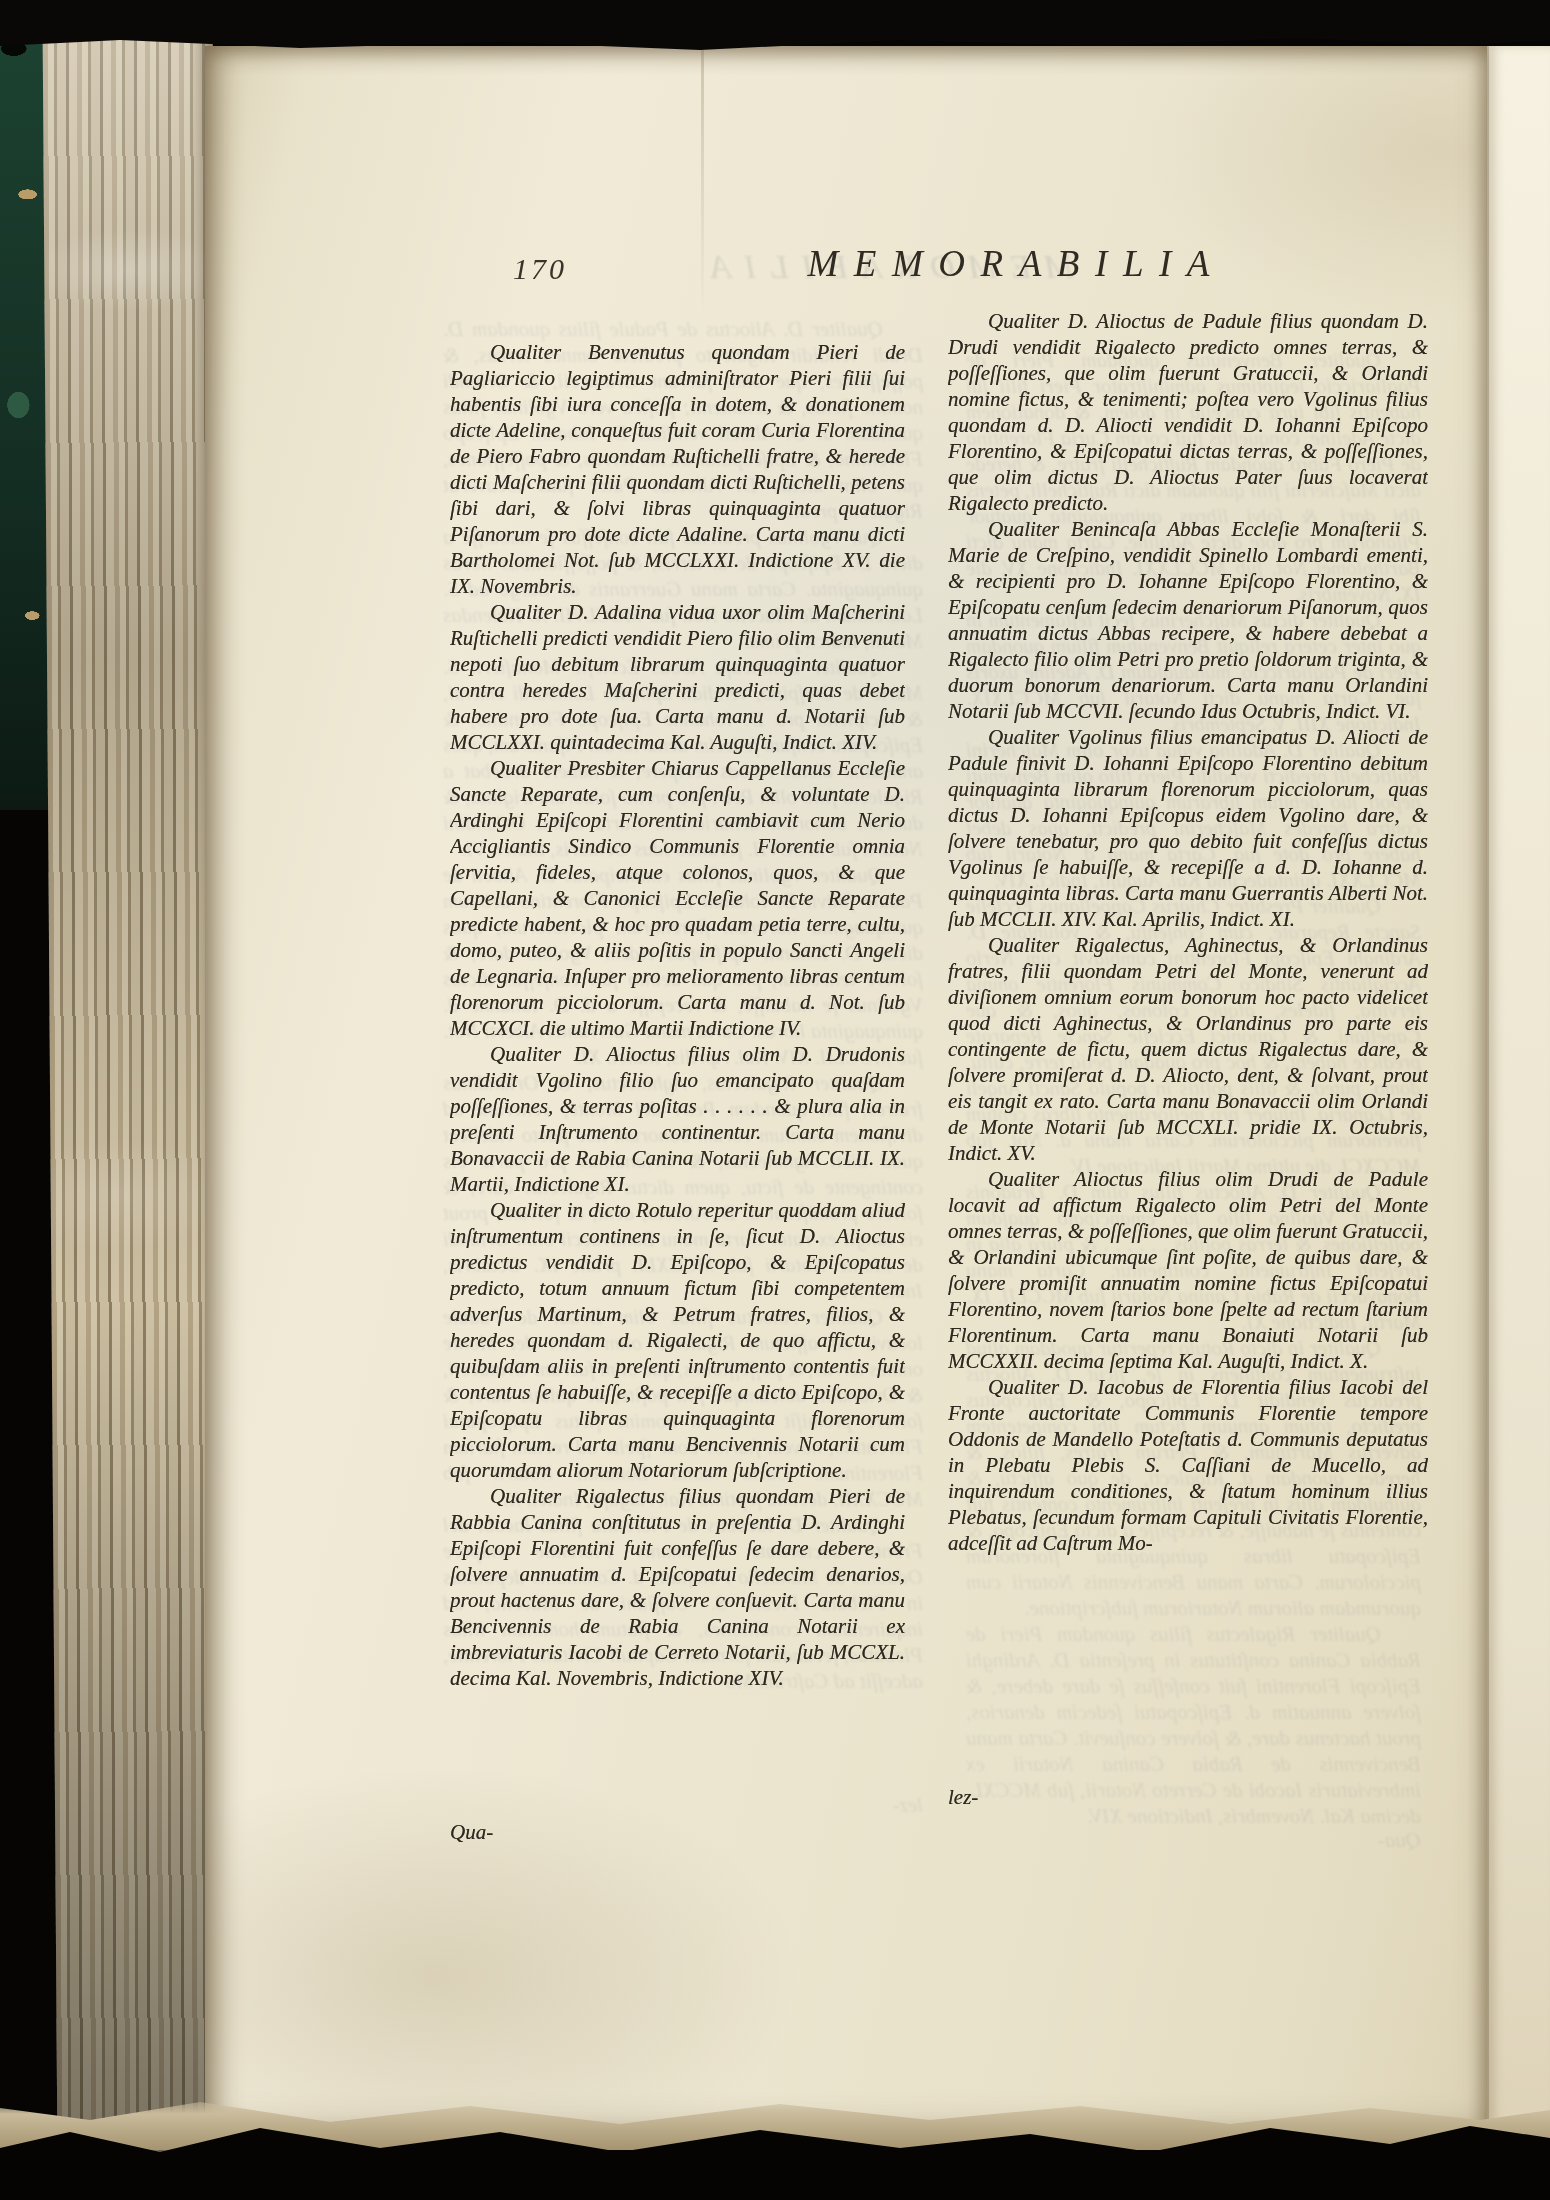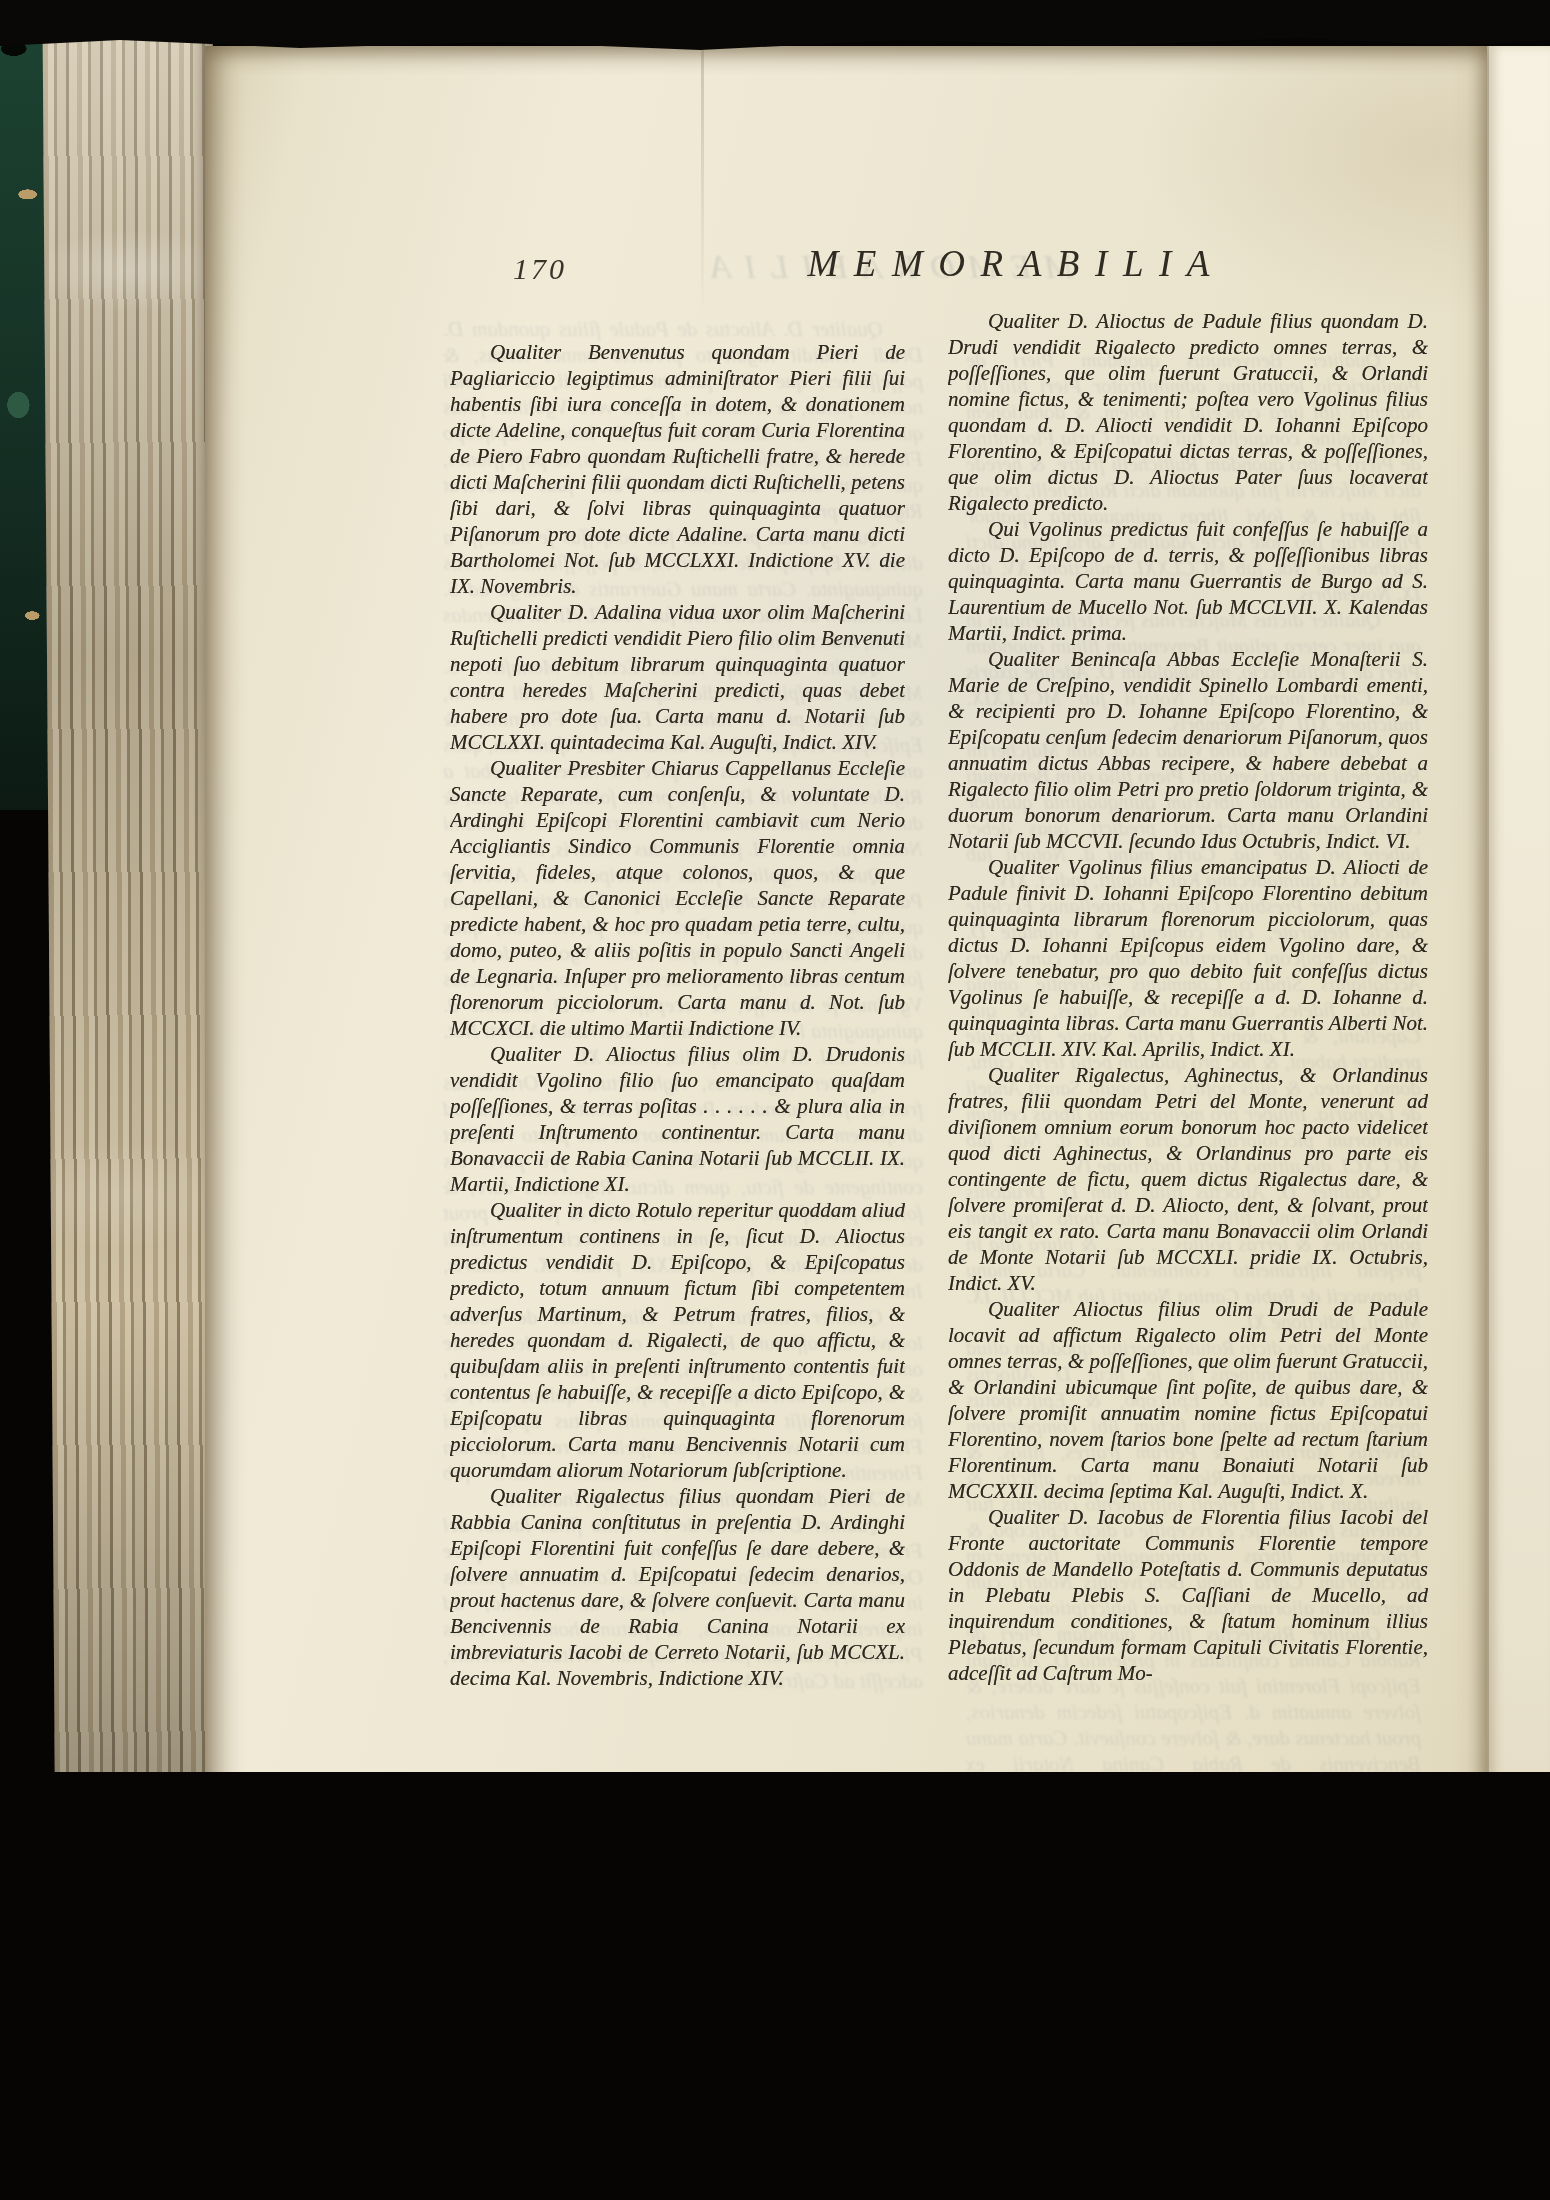--- a/index.html
+++ b/index.html
@@ -1,16 +1,16 @@
 <!DOCTYPE html>
 <html><head>
 <meta charset="utf-8">
 <style>
   html,body { margin:0; padding:0; background:#060504; }
-  .photo { position:relative; width:1550px; height:1772px; overflow:hidden; background:#060504; }
+  .photo { position:relative; width:1550px; height:2200px; overflow:hidden; background:#060504; }
 
   
   .cover-marble {
     position:absolute; left:0; top:0; width:92px; height:810px;
     background-color:#16362a;
     background-image:
       radial-gradient(28px 16px at 15% 6%,  #060806 0 45%, transparent 46%),
       radial-gradient(20px 30px at 70% 12%, #0a120c 0 40%, transparent 41%),
       radial-gradient(26px 14px at 30% 24%, #b99c68 0 35%, transparent 36%),
       radial-gradient(34px 20px at 75% 36%, #0b130d 0 40%, transparent 41%),
@@ -163,21 +163,20 @@
       <div class="col col-left">
         <p>Qualiter Benvenutus quondam Pieri de Pagliariccio legiptimus adminiſtrator Pieri filii ſui habentis ſibi iura conceſſa in dotem, &amp; donationem dicte Adeline, conqueſtus fuit coram Curia Florentina de Piero Fabro quondam Ruſtichelli fratre, &amp; herede dicti Maſcherini filii quondam dicti Ruſtichelli, petens ſibi dari, &amp; ſolvi libras quinquaginta quatuor Piſanorum pro dote dicte Adaline. Carta manu dicti Bartholomei Not. ſub MCCLXXI. Indictione XV. die IX. Novembris.</p>
         <p>Qualiter D. Adalina vidua uxor olim Maſcherini Ruſtichelli predicti vendidit Piero filio olim Benvenuti nepoti ſuo debitum librarum quinquaginta quatuor contra heredes Maſcherini predicti, quas debet habere pro dote ſua. Carta manu d. Notarii ſub MCCLXXI. quintadecima Kal. Auguſti, Indict. XIV.</p>
         <p>Qualiter Presbiter Chiarus Cappellanus Eccleſie Sancte Reparate, cum conſenſu, &amp; voluntate D. Ardinghi Epiſcopi Florentini cambiavit cum Nerio Accigliantis Sindico Communis Florentie omnia ſervitia, fideles, atque colonos, quos, &amp; que Capellani, &amp; Canonici Eccleſie Sancte Reparate predicte habent, &amp; hoc pro quadam petia terre, cultu, domo, puteo, &amp; aliis poſitis in populo Sancti Angeli de Legnaria. Inſuper pro melioramento libras centum florenorum picciolorum. Carta manu d. Not. ſub MCCXCI. die ultimo Martii Indictione IV.</p>
         <p>Qualiter D. Alioctus filius olim D. Drudonis vendidit Vgolino filio ſuo emancipato quaſdam poſſeſſiones, &amp; terras poſitas . . . . . . &amp; plura alia in preſenti Inſtrumento continentur. Carta manu Bonavaccii de Rabia Canina Notarii ſub MCCLII. IX. Martii, Indictione XI.</p>
         <p>Qualiter in dicto Rotulo reperitur quoddam aliud inſtrumentum continens in ſe, ſicut D. Alioctus predictus vendidit D. Epiſcopo, &amp; Epiſcopatus predicto, totum annuum fictum ſibi competentem adverſus Martinum, &amp; Petrum fratres, filios, &amp; heredes quondam d. Rigalecti, de quo affictu, &amp; quibuſdam aliis in preſenti inſtrumento contentis fuit contentus ſe habuiſſe, &amp; recepiſſe a dicto Epiſcopo, &amp; Epiſcopatu libras quinquaginta florenorum picciolorum. Carta manu Bencivennis Notarii cum quorumdam aliorum Notariorum ſubſcriptione.</p>
         <p>Qualiter Rigalectus filius quondam Pieri de Rabbia Canina conſtitutus in preſentia D. Ardinghi Epiſcopi Florentini fuit confeſſus ſe dare debere, &amp; ſolvere annuatim d. Epiſcopatui ſedecim denarios, prout hactenus dare, &amp; ſolvere conſuevit. Carta manu Bencivennis de Rabia Canina Notarii ex imbreviaturis Iacobi de Cerreto Notarii, ſub MCCXL. decima Kal. Novembris, Indictione XIV.</p>
       </div>
       <div class="col col-right">
         <p>Qualiter D. Alioctus de Padule filius quondam D. Drudi vendidit Rigalecto predicto omnes terras, &amp; poſſeſſiones, que olim fuerunt Gratuccii, &amp; Orlandi nomine fictus, &amp; tenimenti; poſtea vero Vgolinus filius quondam d. D. Aliocti vendidit D. Iohanni Epiſcopo Florentino, &amp; Epiſcopatui dictas terras, &amp; poſſeſſiones, que olim dictus D. Alioctus Pater ſuus locaverat Rigalecto predicto.</p>
-        <p>Qui Vgolinus predictus fuit confeſſus ſe habuiſſe a dicto D. Epiſcopo de d. terris, &amp; poſſeſſionibus libras quinquaginta. Carta manu Guerrantis de Burgo ad S. Laurentium de Mucello Not. ſub MCCLVII. X. Kalendas Martii, Indict. prima.</p>
         <p>Qualiter Benincaſa Abbas Eccleſie Monaſterii S. Marie de Creſpino, vendidit Spinello Lombardi ementi, &amp; recipienti pro D. Iohanne Epiſcopo Florentino, &amp; Epiſcopatu cenſum ſedecim denariorum Piſanorum, quos annuatim dictus Abbas recipere, &amp; habere debebat a Rigalecto filio olim Petri pro pretio ſoldorum triginta, &amp; duorum bonorum denariorum. Carta manu Orlandini Notarii ſub MCCVII. ſecundo Idus Octubris, Indict. VI.</p>
         <p>Qualiter Vgolinus filius emancipatus D. Aliocti de Padule finivit D. Iohanni Epiſcopo Florentino debitum quinquaginta librarum florenorum picciolorum, quas dictus D. Iohanni Epiſcopus eidem Vgolino dare, &amp; ſolvere tenebatur, pro quo debito fuit confeſſus dictus Vgolinus ſe habuiſſe, &amp; recepiſſe a d. D. Iohanne d. quinquaginta libras. Carta manu Guerrantis Alberti Not. ſub MCCLII. XIV. Kal. Aprilis, Indict. XI.</p>
         <p>Qualiter Rigalectus, Aghinectus, &amp; Orlandinus fratres, filii quondam Petri del Monte, venerunt ad diviſionem omnium eorum bonorum hoc pacto videlicet quod dicti Aghinectus, &amp; Orlandinus pro parte eis contingente de fictu, quem dictus Rigalectus dare, &amp; ſolvere promiſerat d. D. Aliocto, dent, &amp; ſolvant, prout eis tangit ex rato. Carta manu Bonavaccii olim Orlandi de Monte Notarii ſub MCCXLI. pridie IX. Octubris, Indict. XV.</p>
         <p>Qualiter Alioctus filius olim Drudi de Padule locavit ad affictum Rigalecto olim Petri del Monte omnes terras, &amp; poſſeſſiones, que olim fuerunt Gratuccii, &amp; Orlandini ubicumque ſint poſite, de quibus dare, &amp; ſolvere promiſit annuatim nomine fictus Epiſcopatui Florentino, novem ſtarios bone ſpelte ad rectum ſtarium Florentinum. Carta manu Bonaiuti Notarii ſub MCCXXII. decima ſeptima Kal. Auguſti, Indict. X.</p>
         <p>Qualiter D. Iacobus de Florentia filius Iacobi del Fronte auctoritate Communis Florentie tempore Oddonis de Mandello Poteſtatis d. Communis deputatus in Plebatu Plebis S. Caſſiani de Mucello, ad inquirendum conditiones, &amp; ſtatum hominum illius Plebatus, ſecundum formam Capituli Civitatis Florentie, adceſſit ad Caſtrum Mo-</p>
       </div>
       <div class="catchword catchword-left">Qua-</div>
       <div class="catchword catchword-right">lez-</div>
     </div>
 

